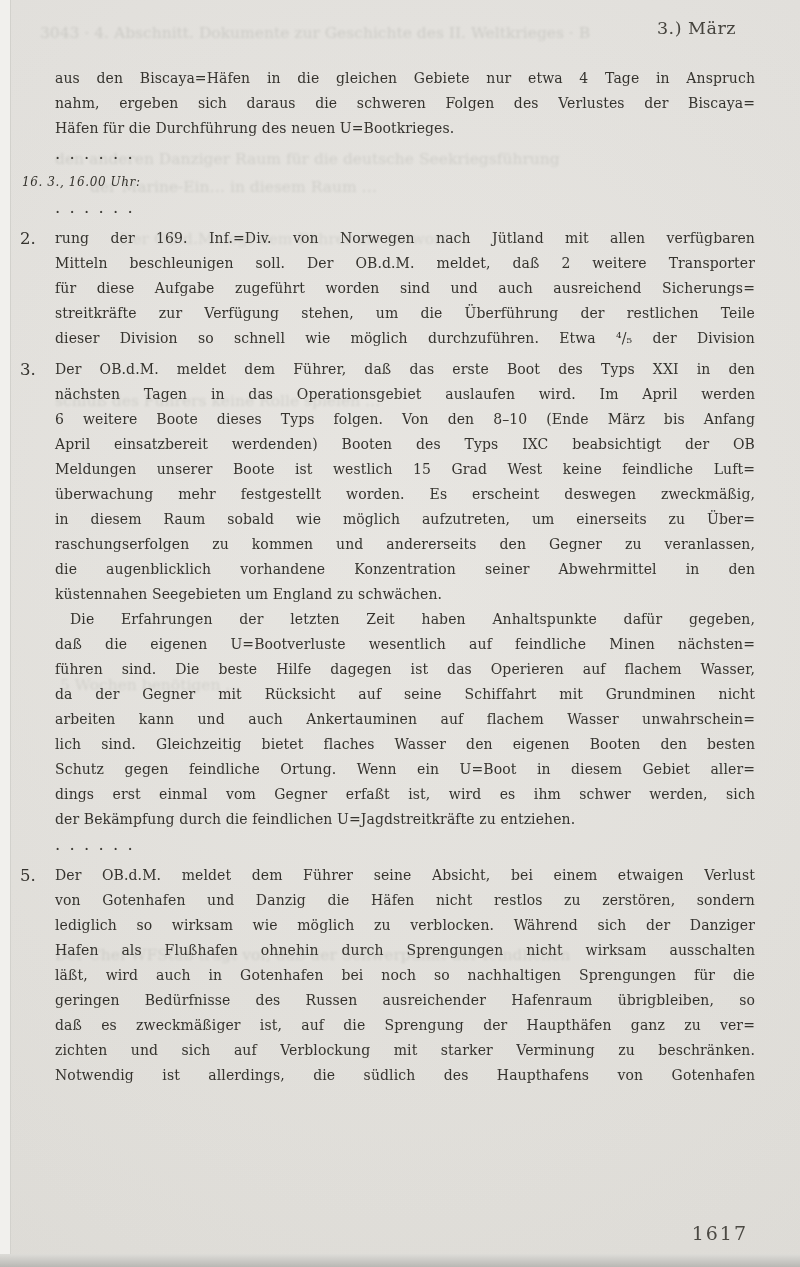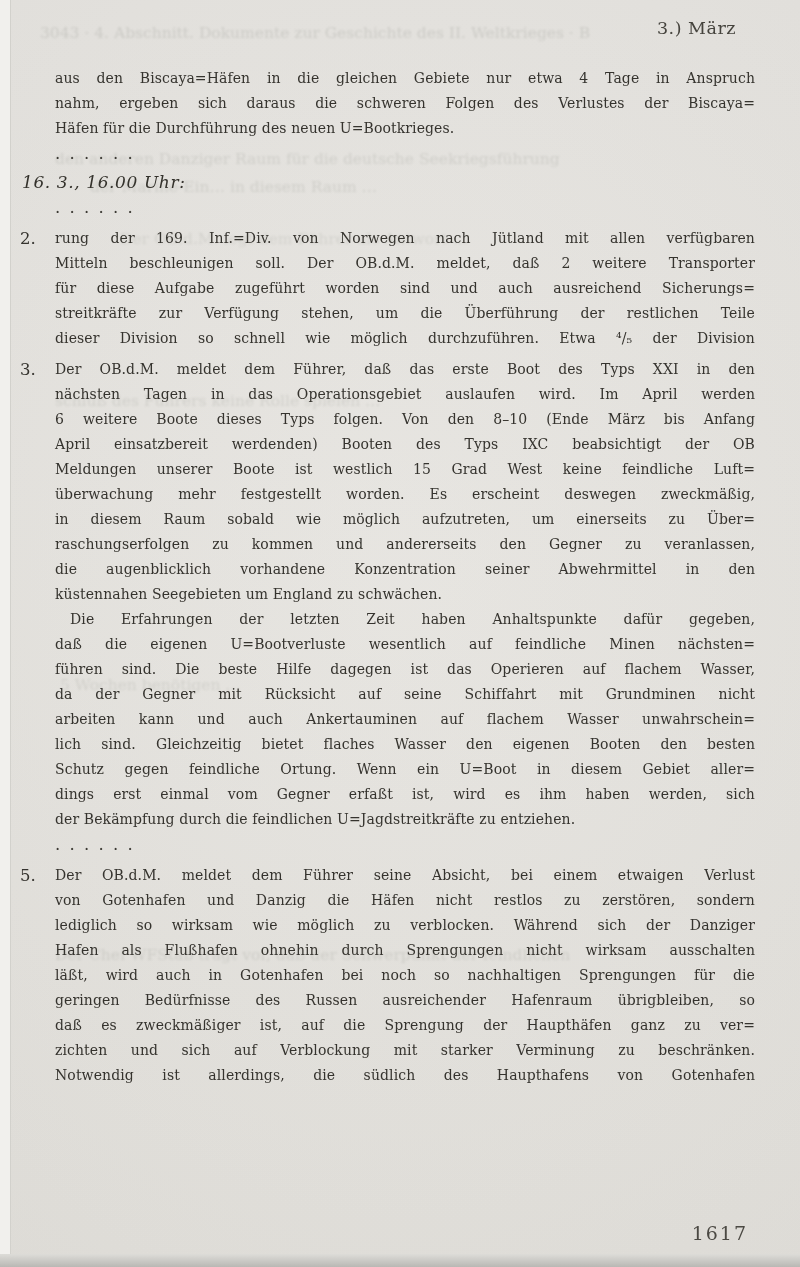--- a/index.html
+++ b/index.html
@@ -71,21 +71,21 @@
   .tline.ragged{text-align-last:left;}
   .tline.firstindent{text-indent:15px;}
   .ellipsis{
     font-size:16.5px;
     line-height:25px;
     letter-spacing:2px;
     color:#3a3832;
   }
   .time-heading{
     margin:4px 0 0 -33px;
-    font-size:17px;
+    font-size:12px;
     line-height:25px;
     font-style:italic;
     font-weight:normal;
     letter-spacing:0.6px;
     color:#34322c;
   }
   .item{
     position:relative;
     margin-top:6px;
   }
@@ -164,21 +164,21 @@
           <div class="tline ragged">küstennahen Seegebieten um England zu schwächen.</div>
         </div>
       <div class="para">
           <div class="tline firstindent">Die Erfahrungen der letzten Zeit haben Anhaltspunkte dafür gegeben,</div>
           <div class="tline">daß die eigenen U=Bootverluste wesentlich auf feindliche Minen nächsten=</div>
           <div class="tline">führen sind. Die beste Hilfe dagegen ist das Operieren auf flachem Wasser,</div>
           <div class="tline">da der Gegner mit Rücksicht auf seine Schiffahrt mit Grundminen nicht</div>
           <div class="tline">arbeiten kann und auch Ankertauminen auf flachem Wasser unwahrschein=</div>
           <div class="tline">lich sind. Gleichzeitig bietet flaches Wasser den eigenen Booten den besten</div>
           <div class="tline">Schutz gegen feindliche Ortung. Wenn ein U=Boot in diesem Gebiet aller=</div>
-          <div class="tline">dings erst einmal vom Gegner erfaßt ist, wird es ihm haben werden, sich</div>
+          <div class="tline">dings erst einmal vom Gegner erfaßt ist, wird es ihm schwer werden, sich</div>
           <div class="tline ragged">der Bekämpfung durch die feindlichen U=Jagdstreitkräfte zu entziehen.</div>
         </div>
     </div>
 
     <div class="ellipsis">. . . . . .</div>
 
     <div class="item">
       <span class="num">5.</span>
       <div class="para">
           <div class="tline">Der OB.d.M. meldet dem Führer seine Absicht, bei einem etwaigen Verlust</div>

